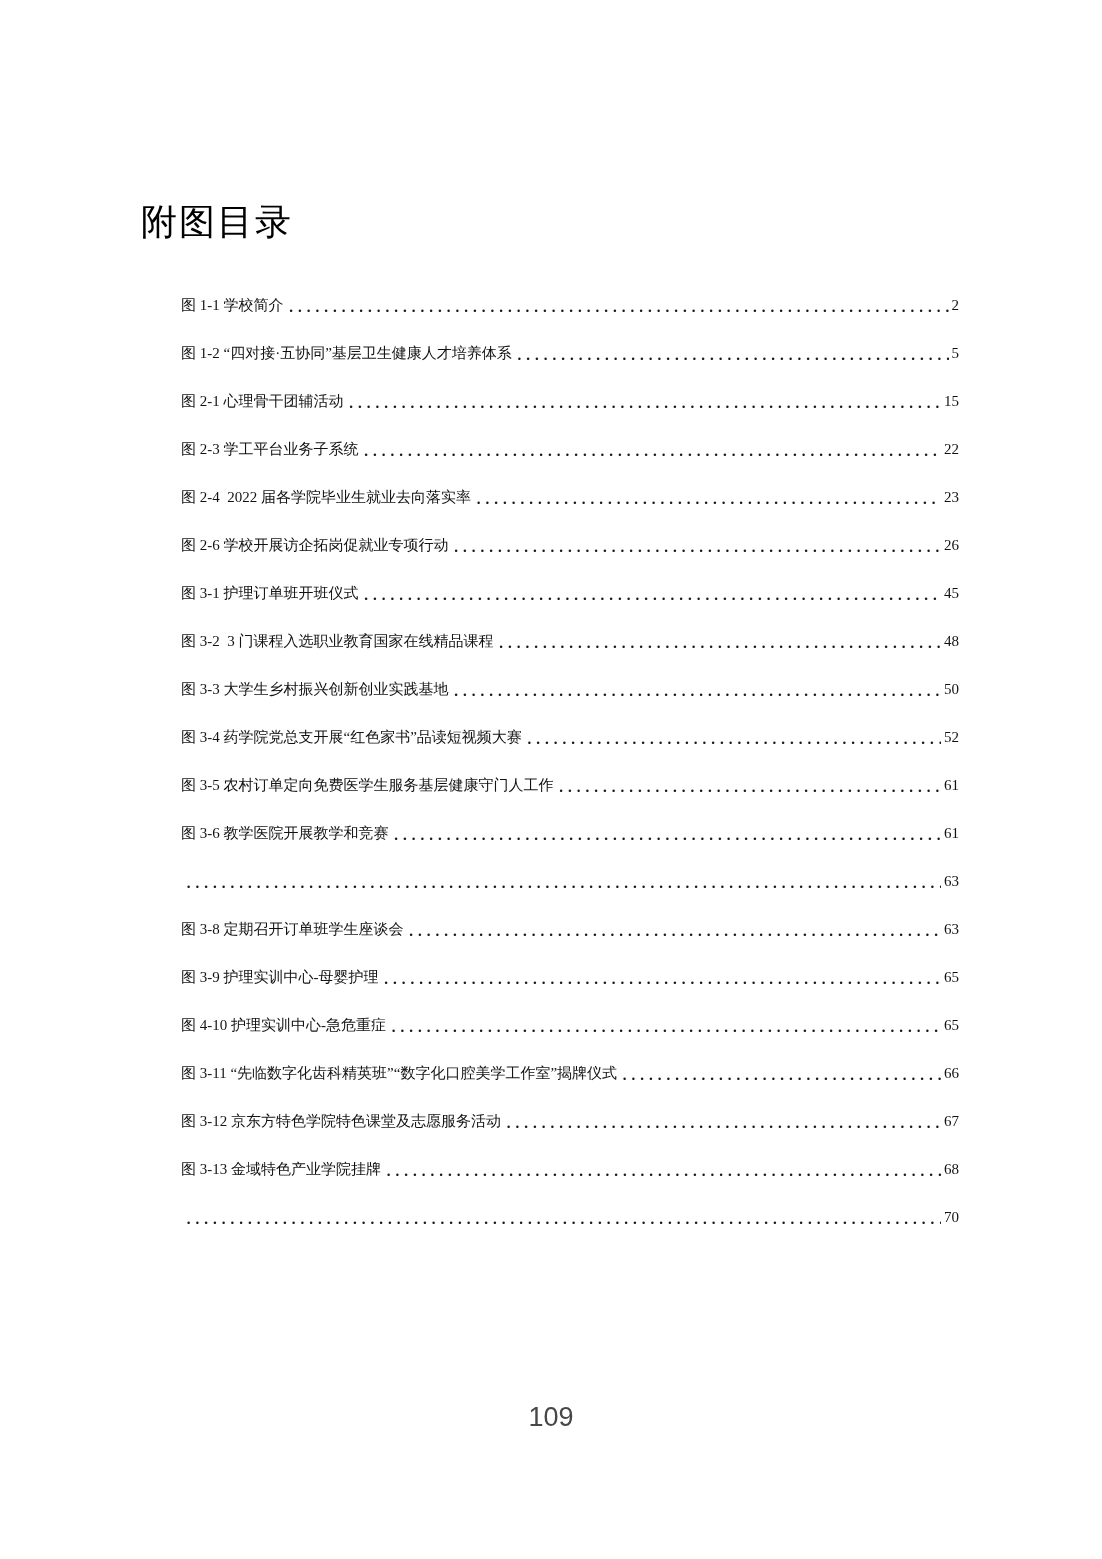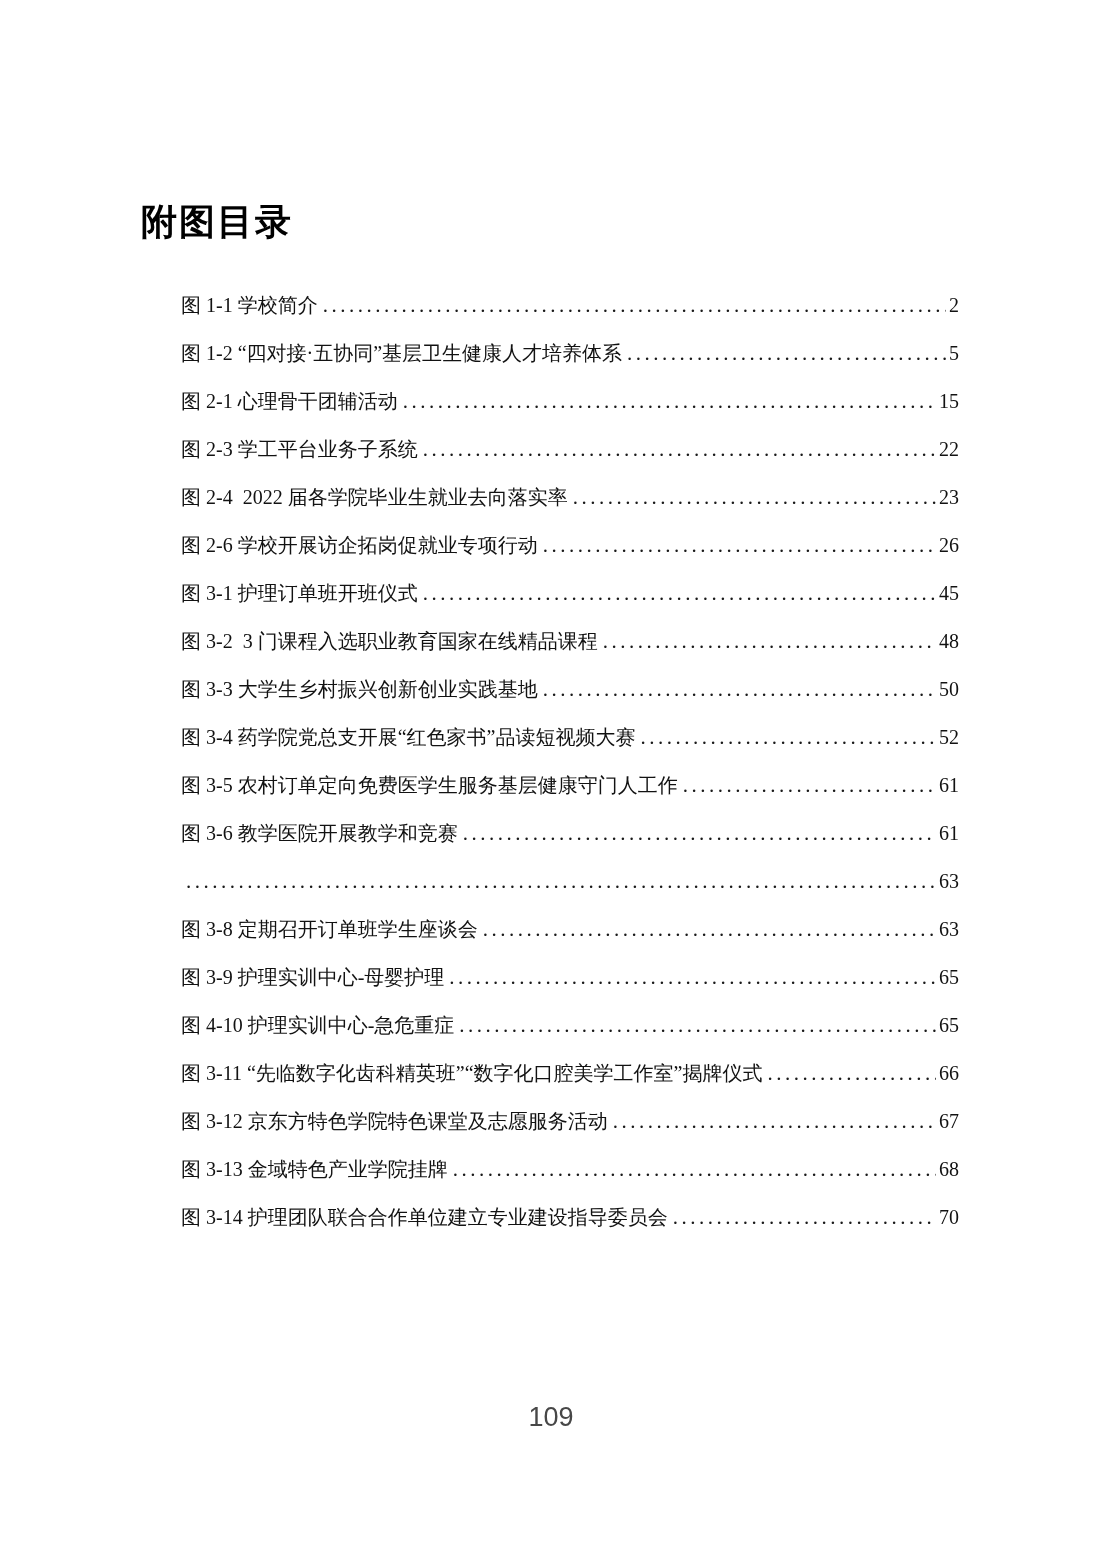--- a/index.html
+++ b/index.html
@@ -16,37 +16,37 @@
     background: var(--bg);
     overflow: hidden;
     font-family: "Liberation Serif", "DejaVu Serif", serif;
     color: var(--text);
   }
   .doc-title {
     position: absolute;
     left: 141px;
     top: 198px;
     font-family: "Liberation Sans", "DejaVu Sans", sans-serif;
-    font-weight: bold;
+    font-weight: normal;
     font-size: 36px;
     letter-spacing: 2px;
     color: #000000;
   }
   .toc-list {
     position: absolute;
     left: 181px;
     top: 281px;
     width: 778px;
   }
   .toc-row {
     display: flex;
-    align-items: flex-end;
+    align-items: flex-start;
     height: 48px;
     line-height: 48px;
-    font-size: 20px;
+    font-size: 15px;
     white-space: pre;
   }
   .toc-label {
     flex: 0 0 auto;
     white-space: pre;
   }
   .toc-dots {
     flex: 1 1 auto;
     overflow: hidden;
     white-space: nowrap;
@@ -192,21 +192,20 @@
     <span class="toc-page-num">67</span>
   </div>
 
   <div class="toc-row">
     <span class="toc-label">图 3-13 金域特色产业学院挂牌</span>
     <span class="toc-dots"></span>
     <span class="toc-page-num">68</span>
   </div>
 
   <div class="toc-row">
-    <span class="toc-label">图 3-14 护理团队联合合作单位建立专业建设指导委员会</span>
     <span class="toc-dots"></span>
     <span class="toc-page-num">70</span>
   </div>
 </div>
 
   <div class="page-footer">109</div>
 
 </div>
 
 </body></html>

